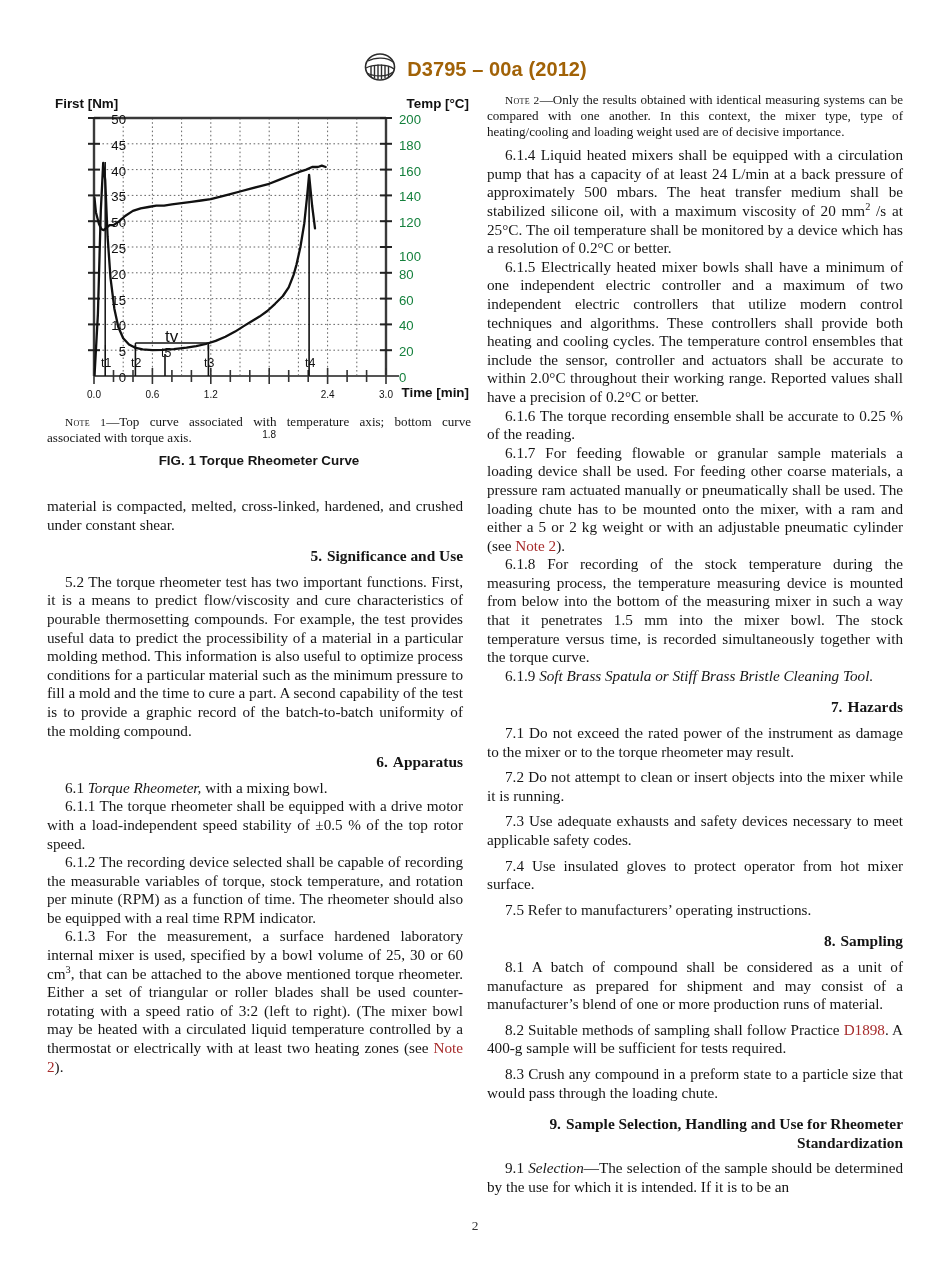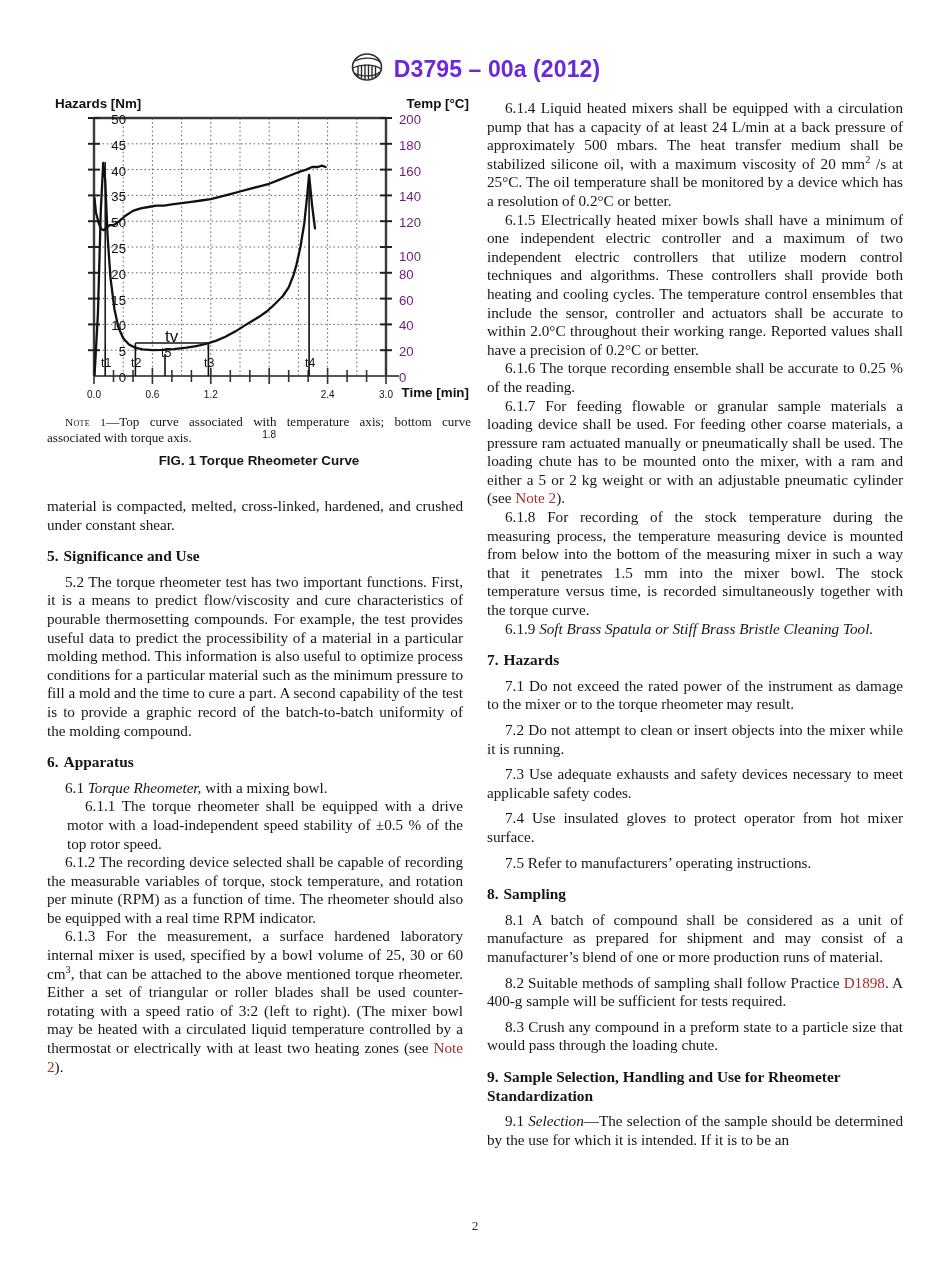--- a/index.html
+++ b/index.html
@@ -27,23 +27,23 @@
     align-items: center;
     gap: 10px;
   }
   .astm-logo {
     display: inline-block;
     vertical-align: middle;
   }
   .doc-designation {
     font-family: "Liberation Sans", sans-serif;
     font-weight: bold;
-    font-size: 23px;
+    font-size: 20px;
     letter-spacing: 0.1px;
-    color: #6d28d9;
+    color: #a16207;
   }
 
   
   .col {
     position: absolute;
     width: 416px;
     text-align: justify;
     font-size: 15.2px;
     line-height: 18.6px;
   }
@@ -59,21 +59,21 @@
   }
   .para.noindent { text-indent: 0; }
   .tight { margin-top: 0px; }
 
   h3.section {
     font-family: "Liberation Serif", serif;
     font-weight: bold;
     font-size: 15.4px;
     line-height: 18.6px;
     margin: 13px 0 3px 0;
-    text-align: left;
+    text-align: right;
     text-indent: 0;
   }
   h3.section .num { margin-right: 5px; }
 
   .note {
     font-size: 13.1px;
     line-height: 15.4px;
     text-indent: 18px;
     text-align: justify;
     margin-top: 0;
@@ -107,21 +107,21 @@
     text-align: right;
     width: 30px;
     color: #111;
   }
   .y2tick-label {
     position: absolute;
     left: 352px;
     font-size: 13.2px;
     text-align: left;
     width: 34px;
-    color: #701a75;
+    color: #15803d;
   }
   .xtick-label {
     position: absolute;
     font-size: 10px;
     text-align: center;
     width: 40px;
     color: #111;
   }
   .tmark {
     position: absolute;
@@ -181,21 +181,21 @@
       <path d="M4 21 C11 25, 24 25, 30 20" fill="none" stroke="#2b2b2b" stroke-width="1.3"></path>
     </svg>
   </span>
   <span class="doc-designation">D3795 – 00a (2012)</span>
 </div>
 
 <div class="col col-left">
 
   <div style="position:relative;width:424px;">
     <div class="chart-box">
-      <div class="axis-title t-left">Hazards [Nm]</div>
+      <div class="axis-title t-left">First [Nm]</div>
       <div class="axis-title t-right">Temp [°C]</div>
       <div class="axis-title t-time">Time [min]</div>
 
       <svg width="424" height="318" viewBox="0 0 424 318">
 
         <defs>
           <clipPath id="plotclip">
               <rect x="47" y="26" width="292" height="258"></rect>
             </clipPath>
         </defs>
@@ -375,29 +375,30 @@
     </h3>
 
     <p class="para">5.2 The torque rheometer test has two important functions. First, it is a means to predict flow/viscosity and cure characteristics of pourable thermosetting compounds. For example, the test provides useful data to predict the processibility of a material in a particular molding method. This information is also useful to optimize process conditions for a particular material such as the minimum pressure to fill a mold and the time to cure a part. A second capability of the test is to provide a graphic record of the batch-to-batch uniformity of the molding compound.</p>
 
     <h3 class="section">
       <span class="num">6.</span><span>Apparatus</span>
     </h3>
 
     <p class="para"><span>6.1</span>&nbsp;<span class="ital">Torque Rheometer,</span><span> with a mixing bowl.</span></p>
 
-    <p class="para tight" style="margin-top:0;margin-left:20px;">6.1.1 The torque rheometer shall be equipped with a drive motor with a load-independent speed stability of ±0.5 % of the top rotor speed.</p>
+    <p class="para tight" style="margin-top:0;">6.1.1 The torque rheometer shall be equipped with a drive motor with a load-independent speed stability of ±0.5 % of the top rotor speed.</p>
     <p class="para tight" style="margin-top:0;">6.1.2 The recording device selected shall be capable of recording the measurable variables of torque, stock temperature, and rotation per minute (RPM) as a function of time. The rheometer should also be equipped with a real time RPM indicator.</p>
 
     <p class="para tight" style="margin-top:0;"><span>6.1.3 For the measurement, a surface hardened laboratory internal mixer is used, specified by a bowl volume of 25, 30 or 60 cm</span><sup>3</sup><span>, that can be attached to the above mentioned torque rheometer. Either a set of triangular or roller blades shall be used counter-rotating with a speed ratio of 3:2 (left to right). (The mixer bowl may be heated with a circulated liquid temperature controlled by a thermostat or electrically with at least two heating zones (see </span><span class="ref">Note 2</span><span>).</span></p>
   </div>
 </div>
 
 <div class="col col-right">
 
+  <p class="note"><span class="sc-note" style="font-variant:small-caps;">Note 2</span><span>—Only the results obtained with identical measuring systems can be compared with one another. In this context, the mixer type, type of heating/cooling and loading weight used are of decisive importance.</span></p>
 
   <p class="para"><span>6.1.4 Liquid heated mixers shall be equipped with a circulation pump that has a capacity of at least 24 L/min at a back pressure of approximately 500 mbars. The heat transfer medium shall be stabilized silicone oil, with a maximum viscosity of 20 mm</span><sup>2</sup><span> /s at 25°C. The oil temperature shall be monitored by a device which has a resolution of 0.2°C or better.</span></p>
 
   <p class="para tight" style="margin-top:0;">6.1.5 Electrically heated mixer bowls shall have a minimum of one independent electric controller and a maximum of two independent electric controllers that utilize modern control techniques and algorithms. These controllers shall provide both heating and cooling cycles. The temperature control ensembles that include the sensor, controller and actuators shall be accurate to within 2.0°C throughout their working range. Reported values shall have a precision of 0.2°C or better.</p>
   <p class="para tight" style="margin-top:0;">6.1.6 The torque recording ensemble shall be accurate to 0.25 % of the reading.</p>
 
   <p class="para tight" style="margin-top:0;"><span>6.1.7 For feeding flowable or granular sample materials a loading device shall be used. For feeding other coarse materials, a pressure ram actuated manually or pneumatically shall be used. The loading chute has to be mounted onto the mixer, with a ram and either a 5 or 2 kg weight or with an adjustable pneumatic cylinder (see </span><span class="ref">Note 2</span><span>).</span></p>
 
   <p class="para tight" style="margin-top:0;">6.1.8 For recording of the stock temperature during the measuring process, the temperature measuring device is mounted from below into the bottom of the measuring mixer in such a way that it penetrates 1.5 mm into the mixer bowl. The stock temperature versus time, is recorded simultaneously together with the torque curve.</p>
 

